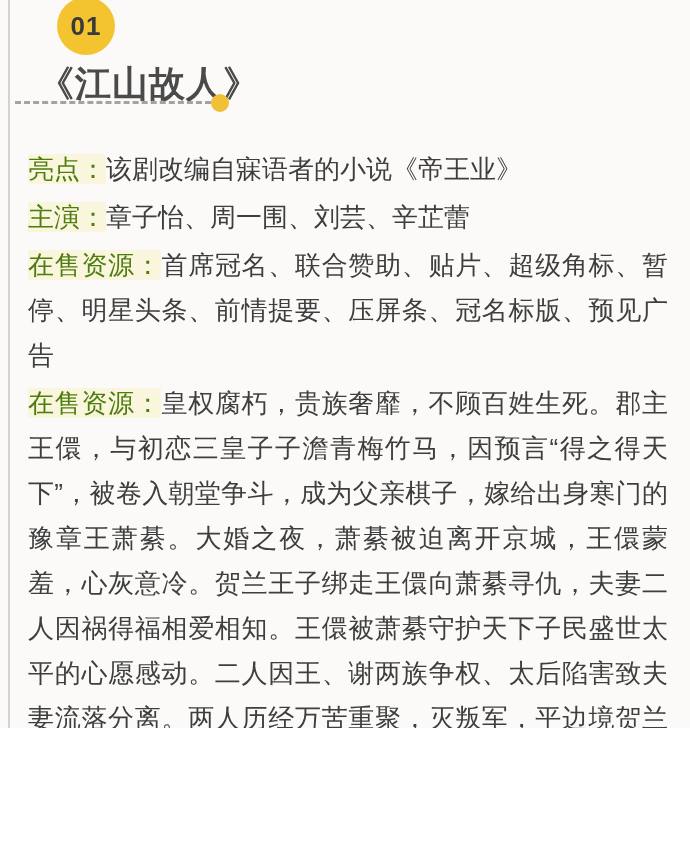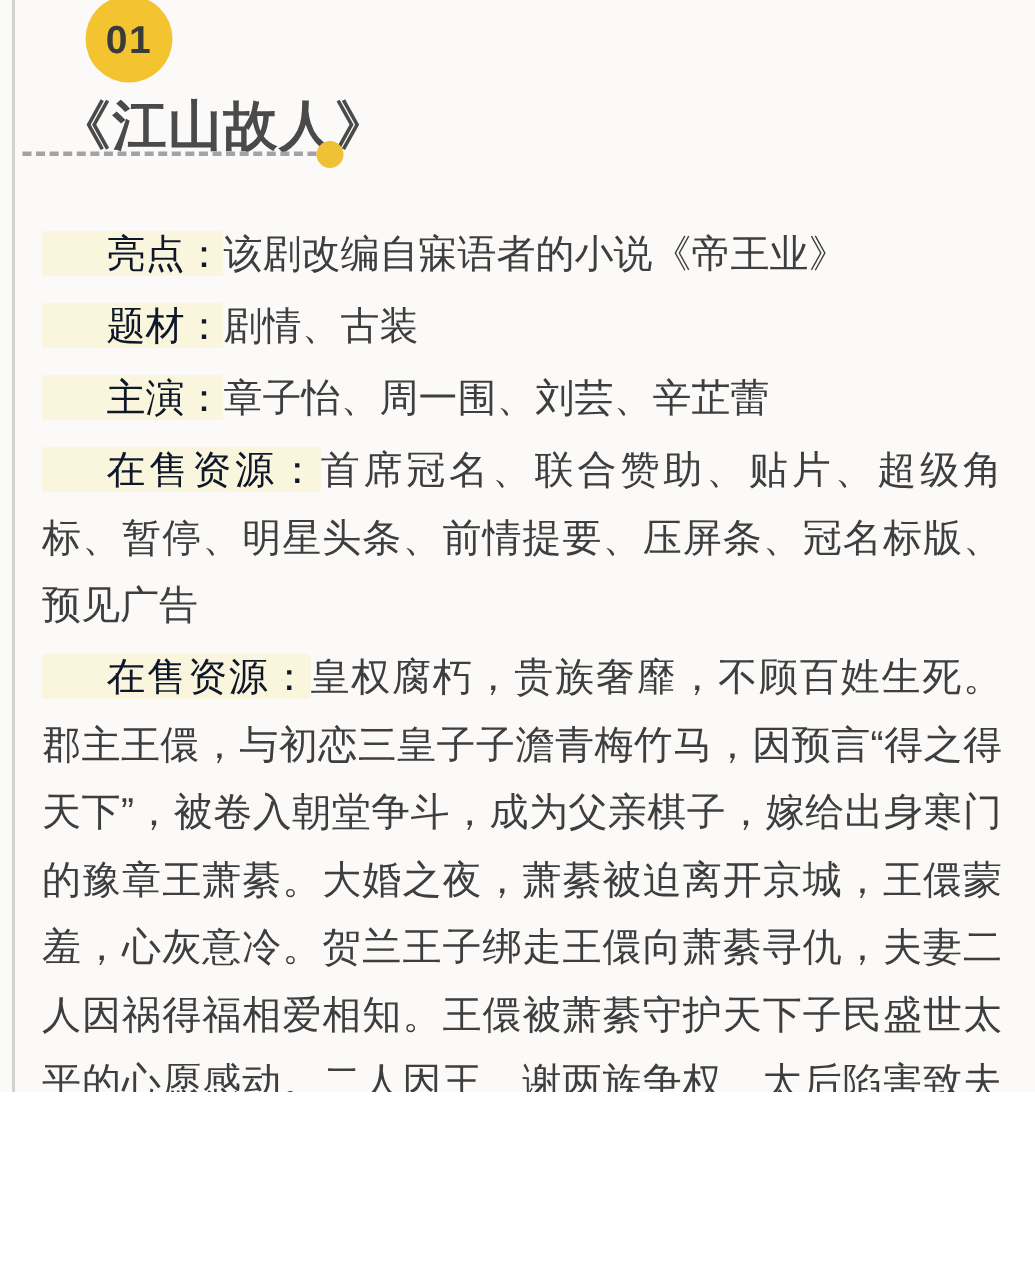--- a/index.html
+++ b/index.html
@@ -58,24 +58,23 @@
     position: absolute;
     left: 28px; top: 147px;
     width: 640px;
     font-size: 26px;
     line-height: 45px;
     color: #3e3e3e;
     text-align: justify;
   }
   .field { margin: 0 0 3px 0; }
   .label {
-    color: #0f172a;
+    color: #4d7c0f;
     background: rgba(250, 242, 198, 0.55);
     border-radius: 2px;
-    padding-left: 43px;
   }
   .watermark {
     position: absolute;
     left: 281px; top: 824px;
     display: flex;
     align-items: center;
     gap: 4px;
     opacity: 0.42;
     filter: blur(1.2px);
     color: #9a9183;
@@ -111,21 +110,20 @@
   </div>
 
   <div class="title">《江山故人》</div>
 
   <div class="divider"></div>
   <div class="divider-dot"></div>
 
   <div class="content">
     <p class="field"><span class="label">亮点：</span><span class="value">该剧改编自寐语者的小说《帝王业》</span></p>
 
-    <p class="field"><span class="label">题材：</span><span class="value">剧情、古装</span></p>
 
     <p class="field"><span class="label">主演：</span><span class="value">章子怡、周一围、刘芸、辛芷蕾</span></p>
 
 
     <p class="field"><span class="label">在售资源：</span><span class="value">首席冠名、联合赞助、贴片、超级角标、暂停、明星头条、前情提要、压屏条、冠名标版、预见广告</span></p>
 
     <p class="field"><span class="label">在售资源：</span><span class="value">皇权腐朽，贵族奢靡，不顾百姓生死。郡主王儇，与初恋三皇子子澹青梅竹马，因预言“得之得天下”，被卷入朝堂争斗，成为父亲棋子，嫁给出身寒门的豫章王萧綦。大婚之夜，萧綦被迫离开京城，王儇蒙羞，心灰意冷。贺兰王子绑走王儇向萧綦寻仇，夫妻二人因祸得福相爱相知。王儇被萧綦守护天下子民盛世太平的心愿感动。二人因王、谢两族争权、太后陷害致夫妻流落分离。两人历经万苦重聚，灭叛军，平边境贺兰族之乱。在叛将谋反时，王儇拼死将无心皇位的子澹护送出京，护他平安。王</span></p>
   </div>
 
   <div class="watermark">

